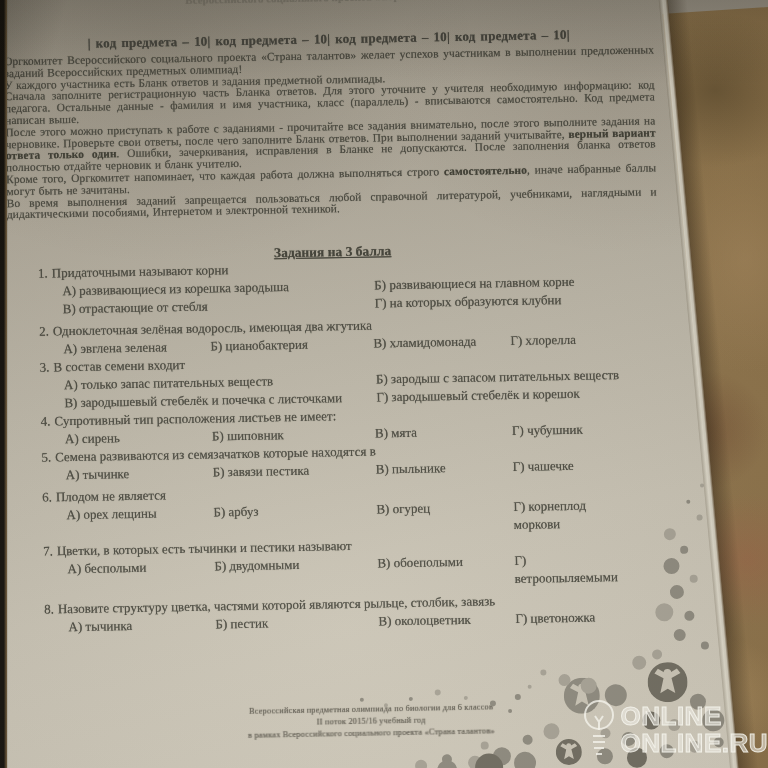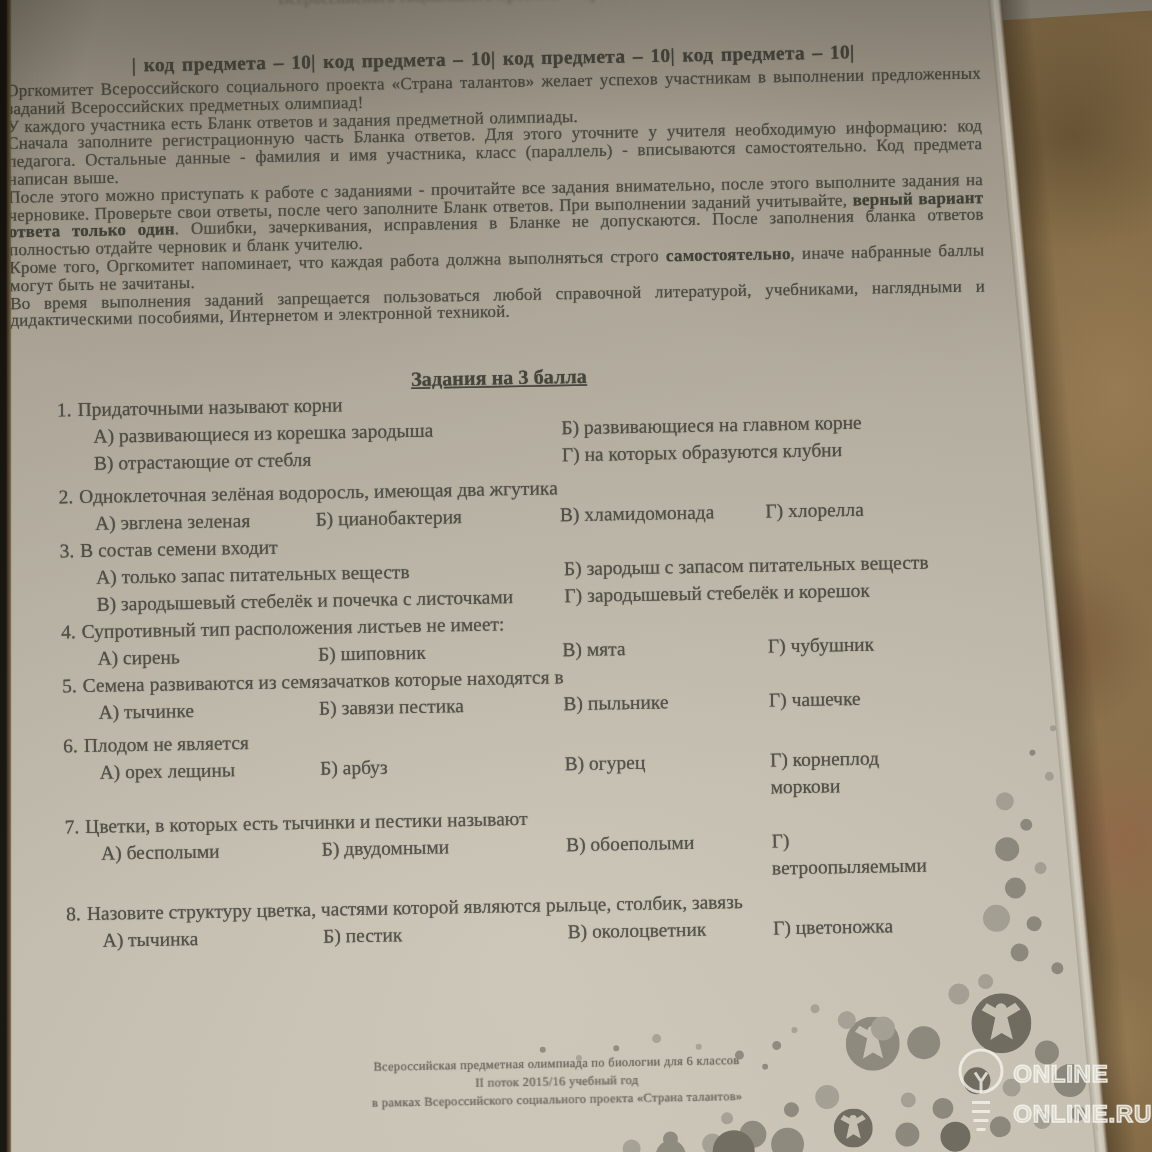--- a/index.html
+++ b/index.html
@@ -102,21 +102,21 @@
       linear-gradient(to bottom, rgba(25,22,16,.20), rgba(0,0,0,0) 11%),
       linear-gradient(105deg, rgba(20,18,12,.22) 0%, rgba(20,18,12,0) 7%),
       radial-gradient(900px 720px at 45% 82%, rgba(255,255,248,.05), rgba(10,8,4,.10));
   }
   
   .watermark{
     position:absolute;right:0px;bottom:4px;display:flex;align-items:center;gap:3px;
     font-family:"Liberation Sans", sans-serif;
   }
   .wm-text{
-    font-size:16px;line-height:27px;font-weight:600;letter-spacing:.5px;
+    font-size:26px;line-height:27px;font-weight:600;letter-spacing:.5px;
     color:rgba(242,240,233,.28);
     -webkit-text-stroke:1px rgba(246,244,237,.85);
     text-shadow:0 0 1px rgba(240,238,230,.4);
   }
 </style>
 </head>
 <body>
 
 <div class="photo">
   <div class="table-surface"></div>

